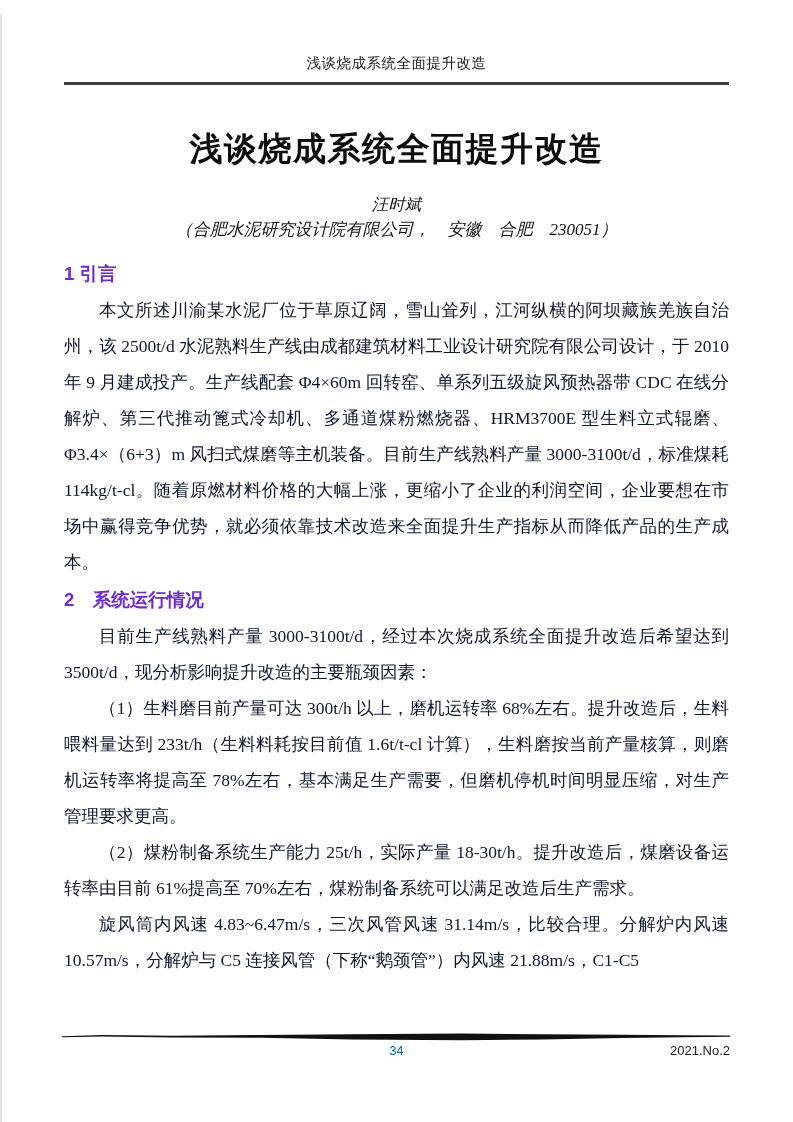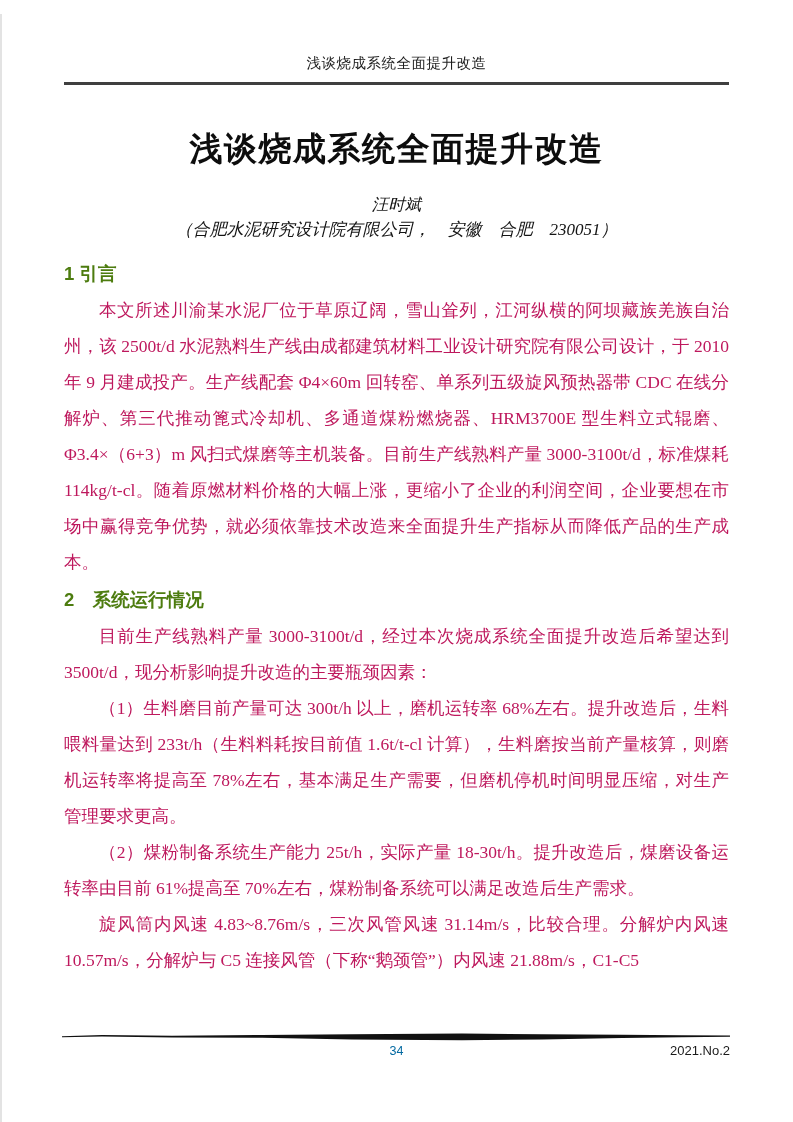--- a/index.html
+++ b/index.html
@@ -81,32 +81,32 @@
     top: 256px;
     left: 64px;
     width: 665px;
   }
   .section-heading {
     margin: 4px 0 4px 0;
     font-family: "Liberation Sans", "DejaVu Sans", sans-serif;
     font-weight: bold;
     font-size: 18.5px;
     line-height: 28px;
-    color: #4d7c0f;
+    color: #6d28d9;
   }
   .section-heading.second {
     margin-top: 6px;
   }
   .article-body p {
     margin: 0;
     font-size: 17.5px;
     line-height: 36px;
     text-align: justify;
     text-indent: 2em;
-    color: #be185d;
+    color: #0f172a;
   }
   .footer-rule {
     position: absolute;
     top: 1032px;
     left: 62px;
     width: 668px;
     height: 10px;
   }
   .footer-rule svg { display: block; }
   .page-number {
@@ -155,21 +155,21 @@
 
     <div class="section-heading second">2　系统运行情况</div>
 
     <p>目前生产线熟料产量 3000-3100t/d，经过本次烧成系统全面提升改造后希望达到 3500t/d，现分析影响提升改造的主要瓶颈因素：</p>
 
     <p>（1）生料磨目前产量可达 300t/h 以上，磨机运转率 68%左右。提升改造后，生料喂料量达到 233t/h（生料料耗按目前值 1.6t/t-cl 计算），生料磨按当前产量核算，则磨机运转率将提高至 78%左右，基本满足生产需要，但磨机停机时间明显压缩，对生产管理要求更高。</p>
 
     <p>（2）煤粉制备系统生产能力 25t/h，实际产量 18-30t/h。提升改造后，煤磨设备运转率由目前 61%提高至 70%左右，煤粉制备系统可以满足改造后生产需求。</p>
 
 
-    <p>旋风筒内风速 4.83~8.76m/s，三次风管风速 31.14m/s，比较合理。分解炉内风速 10.57m/s，分解炉与 C5 连接风管（下称“鹅颈管”）内风速 21.88m/s，C1-C5</p>
+    <p>旋风筒内风速 4.83~6.47m/s，三次风管风速 31.14m/s，比较合理。分解炉内风速 10.57m/s，分解炉与 C5 连接风管（下称“鹅颈管”）内风速 21.88m/s，C1-C5</p>
 
   </div>
 
   <div class="footer-rule">
     <svg width="668" height="10" viewBox="0 0 668 10" xmlns="http://www.w3.org/2000/svg">
       <polygon fill="#111111" points="
         0,4.2 40,3.0 110,3.8 200,3.0 290,2.2 400,1.6 480,2.2 560,2.8 620,3.2 668,3.6
         668,4.8 620,5.2 560,6.0 480,7.4 400,8.2 290,7.4 200,5.8 110,5.4 40,4.6 0,5.2"></polygon>
     </svg>
   </div>

